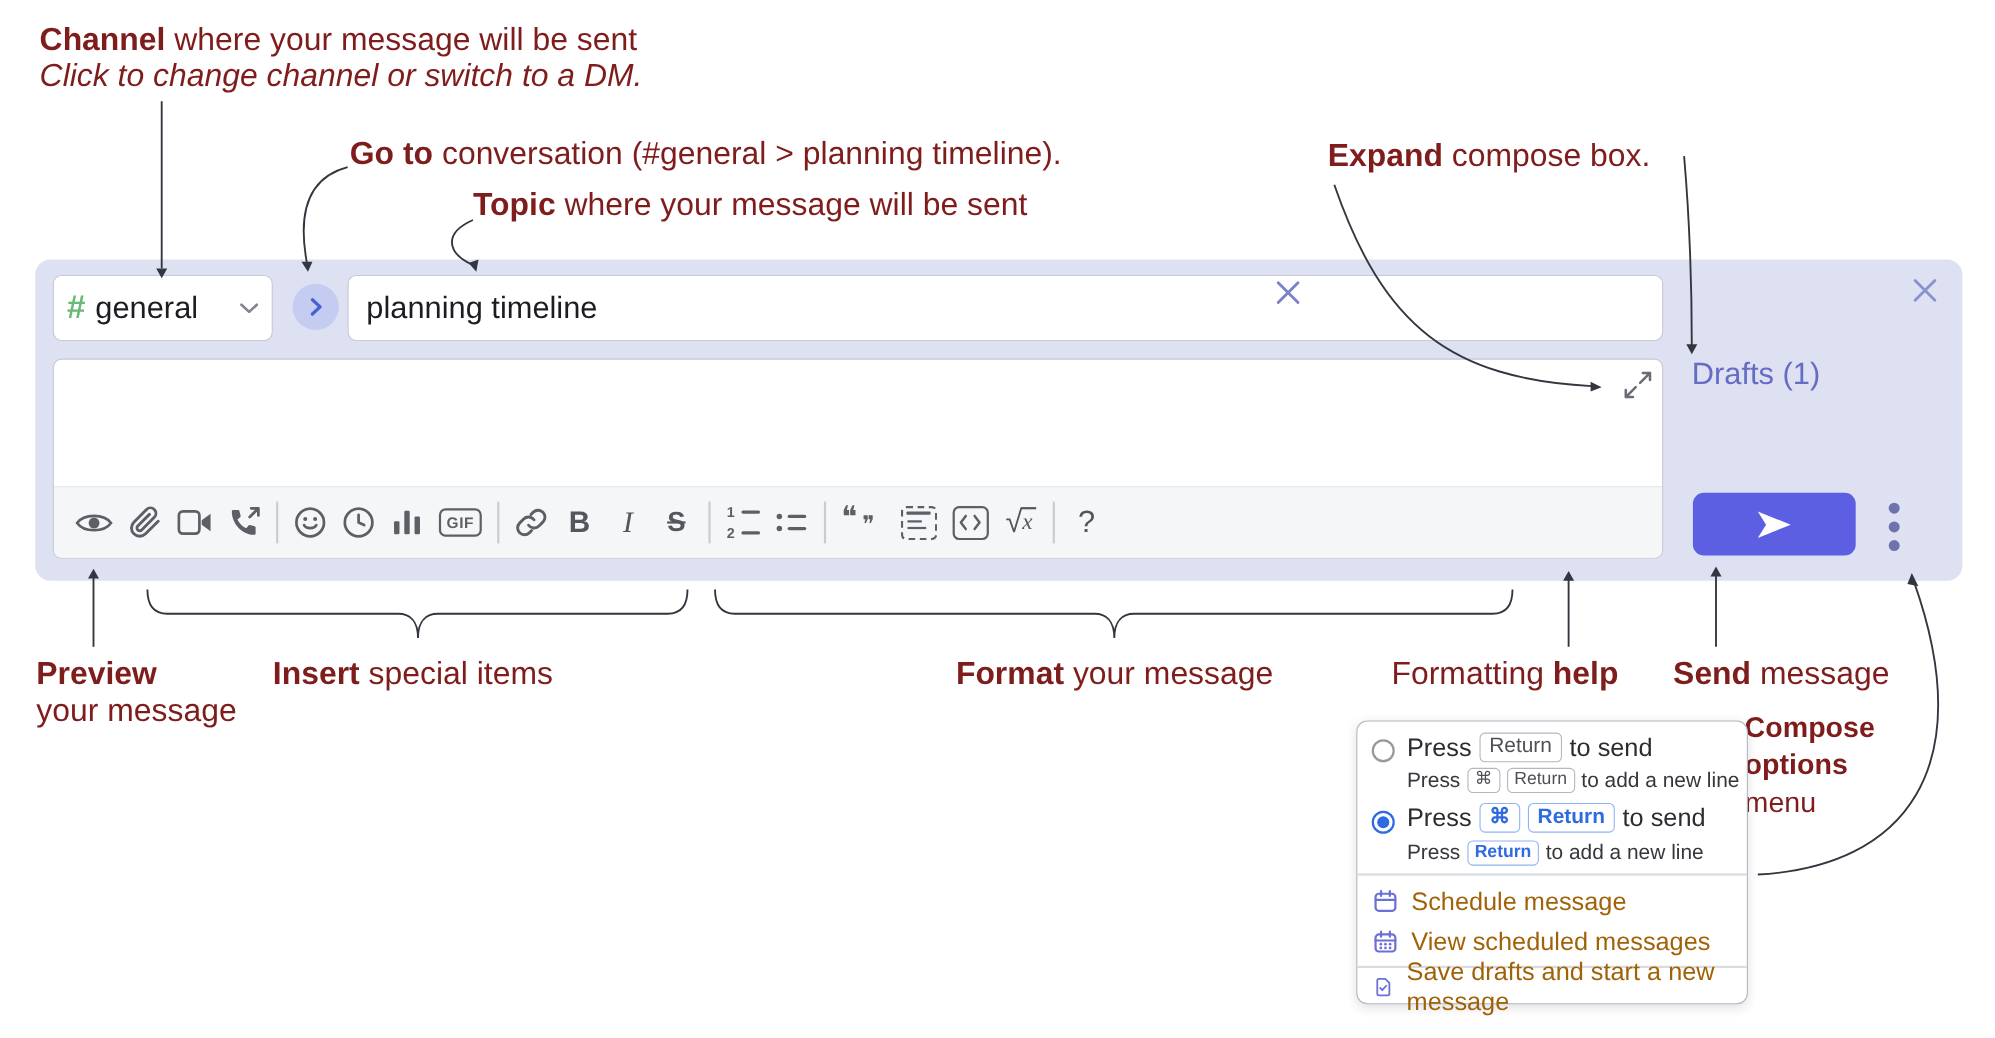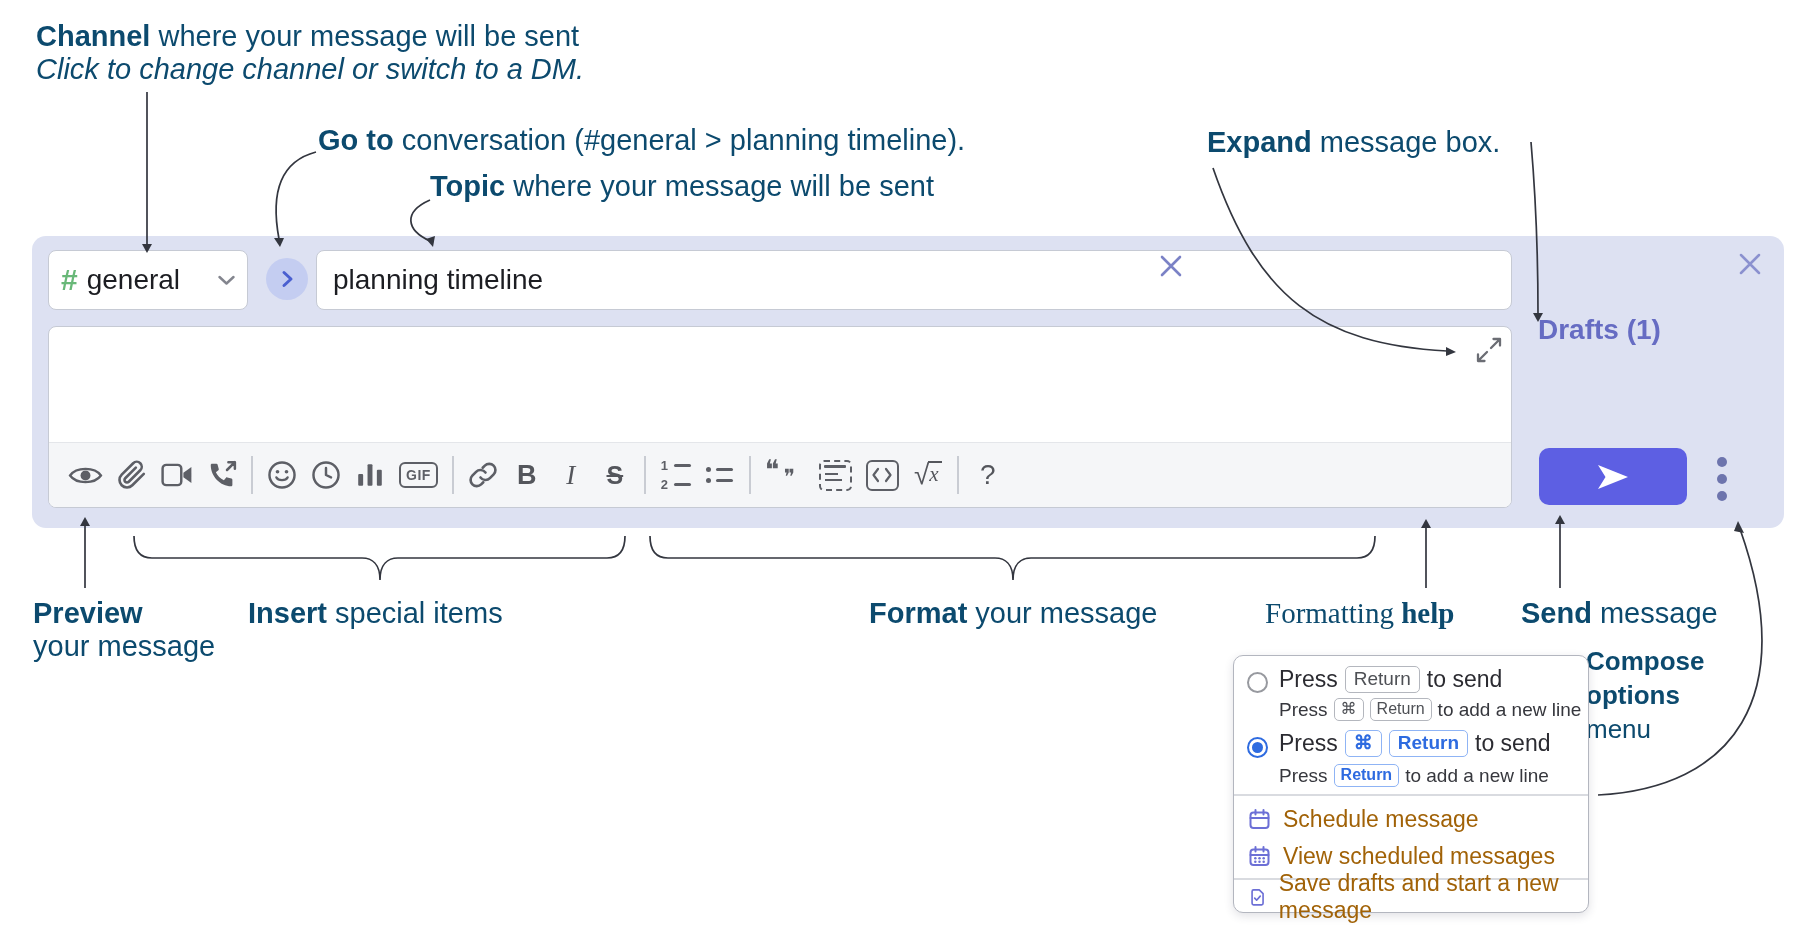--- a/index.html
+++ b/index.html
@@ -1,18 +1,18 @@
 <!DOCTYPE html>
 <html><head>
 <meta charset="utf-8">
 <style>
   html,body{margin:0;padding:0;background:#fff;}
   .canvas{position:relative;width:1814px;height:944px;background:#fff;overflow:hidden;
           font-family:"Liberation Sans",sans-serif;color:#343850;}
-  .ann{position:absolute;font-size:29px;line-height:33px;color:#0c4a6e;white-space:nowrap;}
+  .ann{position:absolute;font-size:29px;line-height:33px;color:#7f1d1d;white-space:nowrap;}
   .ann b{font-weight:700;}
   .ann .it{font-style:italic;}
   .overlay{position:absolute;left:0;top:0;width:1814px;height:944px;pointer-events:none;z-index:30;}
 
   
   .compose{position:absolute;left:32px;top:236px;width:1752px;height:292px;background:#dde1f2;border-radius:14px;z-index:5;}
   .chan-sel{position:absolute;left:16px;top:14px;width:200px;height:60px;background:#fff;border:1px solid #c6cad4;border-radius:8px;
             display:flex;align-items:center;padding:0 12px;box-sizing:border-box;cursor:pointer;}
   .hash{color:#68b878;font-weight:700;font-size:30px;margin-right:9px;}
   .chan-name{font-size:28px;color:#1c1d22;flex:1;}
@@ -45,21 +45,21 @@
   .quote-ic .q2{position:absolute;left:19px;top:7px;font-size:21px;color:#5d5f66;}
   .spoiler-ic{position:relative;width:33px;height:31px;border:2.4px dashed #5d5f66;border-radius:5px;box-sizing:border-box;}
   .spoiler-ic .sb1{position:absolute;left:3px;top:3px;width:22px;height:3.6px;background:#5d5f66;border-radius:1px;}
   .spoiler-ic .sb2{position:absolute;left:4px;top:11px;width:13px;height:2.6px;background:#5d5f66;}
   .spoiler-ic .sb3{position:absolute;left:4px;top:17px;width:17px;height:2.6px;background:#5d5f66;}
   .code-ic{width:33px;height:31px;border:2.4px solid #5d5f66;border-radius:6px;box-sizing:border-box;display:flex;align-items:center;justify-content:center;}
   .sqrt-ic{display:flex;align-items:flex-start;color:#54565c;}
   .sqrt-ic .rad{font-size:28px;line-height:28px;}
   .sqrt-ic .sx{font-family:"Liberation Serif",serif;font-style:italic;font-size:21px;line-height:21px;border-top:2.4px solid #54565c;padding:1px 3px 0 1px;margin-left:-1px;}
   .help-ic{font-size:28px;color:#54565c;font-weight:500;}
-  .drafts-link{position:absolute;left:1506px;top:78px;font-size:28px;color:#666cc3;font-weight:700;cursor:pointer;}
+  .drafts-link{position:absolute;left:1506px;top:88px;font-size:28px;color:#666cc3;font-weight:400;cursor:pointer;}
   .send-btn{position:absolute;left:1507px;top:212px;width:148px;height:57px;background:#5d5fe3;border-radius:10px;border:none;
             display:flex;align-items:center;justify-content:center;cursor:pointer;}
   .kebab{position:absolute;left:1684px;top:221px;width:12px;height:80px;cursor:pointer;}
   .kebab i{position:absolute;left:1px;width:10px;height:10px;border-radius:50%;background:#6d74ad;}
 
   
   .popup{position:absolute;left:1233px;top:655px;width:356px;height:258px;background:#fff;border:1.5px solid #b3b6bf;border-radius:10px;
          box-shadow:0 3px 10px rgba(40,40,70,.14);box-sizing:border-box;z-index:20;font-size:23px;color:#2b2b31;}
   .radio{position:absolute;left:13px;width:21px;height:21px;border-radius:50%;box-sizing:border-box;cursor:pointer;}
   .radio.off{border:2px solid #97999f;background:#fff;}
@@ -87,38 +87,38 @@
 
   <div class="ann" style="left:318px;top:124px;">
     <b>Go to</b><span> conversation (#general &gt; planning timeline).</span>
   </div>
 
   <div class="ann" style="left:430px;top:170px;">
     <b>Topic</b><span> where your message will be sent</span>
   </div>
 
   <div class="ann" style="left:1207px;top:126px;">
-    <b>Expand</b><span> message box.</span>
+    <b>Expand</b><span> compose box.</span>
   </div>
 
 
   <div class="ann" style="left:33px;top:597px;">
     <b>Preview</b><br>
     <span>your message</span>
   </div>
 
   <div class="ann" style="left:248px;top:597px;">
     <b>Insert</b><span> special items</span>
   </div>
 
   <div class="ann" style="left:869px;top:597px;">
     <b>Format</b><span> your message</span>
   </div>
 
-  <div class="ann" style="left:1265px;top:597px;font-family:Liberation Serif, serif;">
+  <div class="ann" style="left:1265px;top:597px;">
     <span>Formatting </span><b>help</b>
   </div>
 
   <div class="ann" style="left:1521px;top:597px;">
     <b>Send</b><span> message</span>
   </div>
 
   <div class="ann" style="left:1586px;top:644px;line-height:34px;font-size:26px;">
     <b>Compose</b><br>
     <b>options</b><br>

